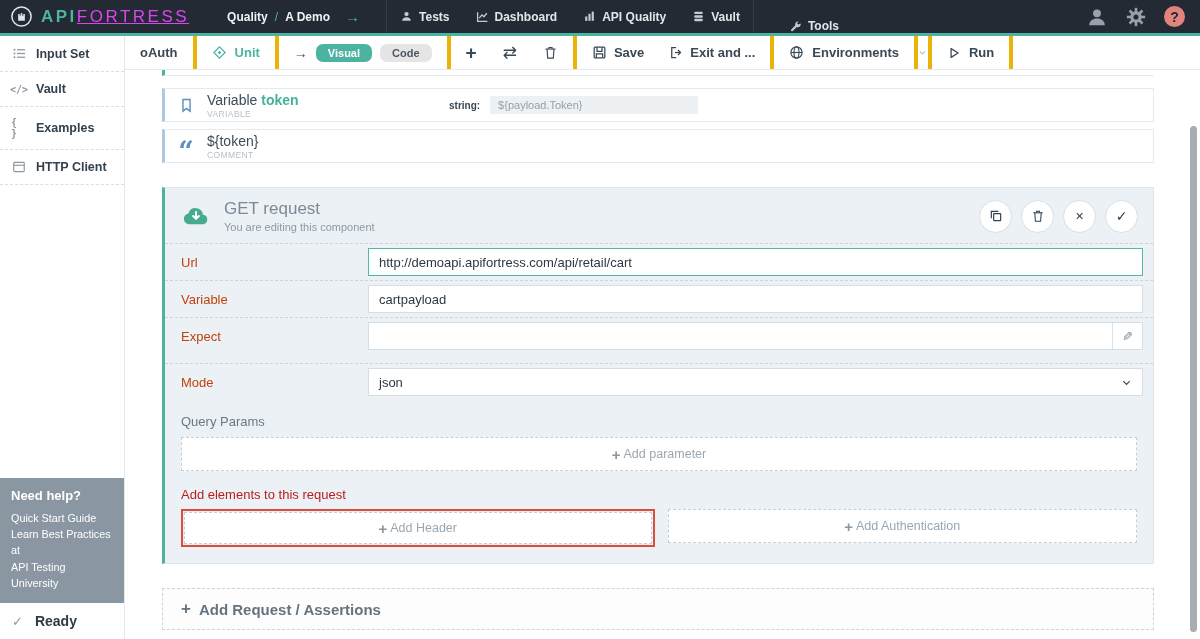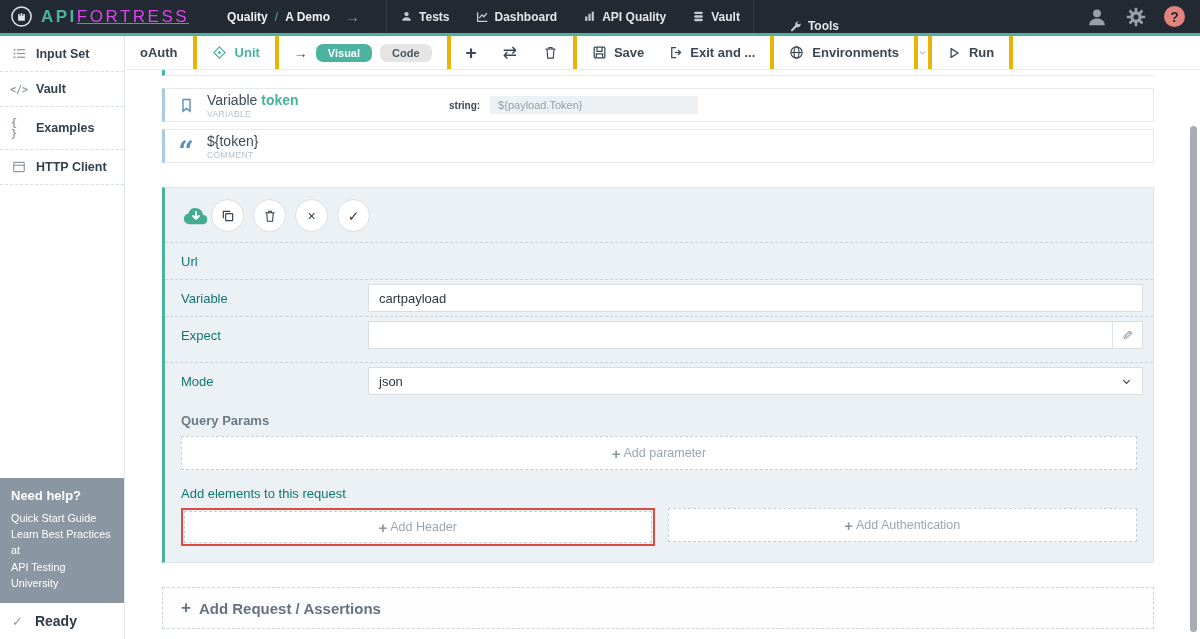--- a/index.html
+++ b/index.html
@@ -72,35 +72,35 @@
   
   .panel { margin-top:24px; background:#ecf1f5; border:1px solid #dee5ea; border-left:3px solid #4cb3a0; padding-bottom:16px; }
   .panel-head { display:flex; align-items:center; padding:11px 15px 10px 16px; }
   .cloud-ic { width:30px; height:30px; flex:none; }
   .panel-titles { margin-left:13px; flex:1; }
   .panel-title { font-size:17px; color:#7d8a95; }
   .panel-sub { font-size:11px; color:#8d99a4; margin-top:2px; }
   .circ-btns { display:flex; gap:9px; }
   .circ { width:33px; height:33px; border-radius:50%; background:#fff; border:1px solid #d7dfe5; display:flex; align-items:center; justify-content:center; color:#31404e; cursor:pointer; font-size:14px; }
   .frow { display:flex; align-items:center; border-top:1px dashed #ccd5dc; padding:4px 10px 4px 16px; min-height:37px; }
-  .frow label { width:187px; flex:none; color:#0f766e; font-size:13px; }
+  .frow label { width:187px; flex:none; color:#c2410c; font-size:13px; }
   .finput { flex:1; height:28px; border:1px solid #d6dee4; background:#fff; padding:0 10px; font-size:13px; color:#2c3843; font-family:"Liberation Sans","DejaVu Sans",sans-serif; outline:none; }
   .finput.url { border-color:#53b9a5; }
   .expect-wrap { flex:1; display:flex; align-items:stretch; height:28px; background:#fff; border:1px solid #d6dee4; }
   .expect-wrap input { flex:1; border:none; padding:0 10px; font-size:13px; color:#2c3843; outline:none; font-family:inherit; }
   .addon { width:30px; flex:none; border-left:1px solid #dbe2e8; display:flex; align-items:center; justify-content:center; color:#7c8894; font-size:13px; cursor:pointer; }
   .addon .flip { display:inline-block; transform:scaleX(-1); }
   .select { flex:1; height:28px; background:#fff; border:1px solid #d6dee4; display:flex; align-items:center; justify-content:space-between; padding:0 10px; font-size:13px; color:#2c3843; cursor:pointer; }
   .select svg { color:#3a4754; }
   .mode-row { margin-top:9px;justify-content:flex-end; }
-  .section-label { padding:14px 16px 8px; font-size:13px; font-weight:bold; color:#6b7985; }
+  .section-label { padding:14px 16px 8px; font-size:13px; font-weight:normal; color:#6b7985; }
   .dashed-btn { border:1px dashed #c5cfd7; background:#fff; display:flex; align-items:center; justify-content:center; color:#9aa6b0; font-size:12.5px; height:34px; cursor:pointer; gap:3px; }
   .dashed-btn .plus { font-size:15px; font-weight:bold; color:#8a96a0; }
   .add-param { margin:0 16px; }
-  .add-elements-label { padding:16px 16px 7px; color:#0f766e; font-size:13px; }
+  .add-elements-label { padding:16px 16px 7px; color:#b91c1c; font-size:13px; }
   .btn-row { display:flex; gap:13px; margin:0 16px; }
   .red-wrap { flex:1; border:2px solid #dc4c3f; padding:1px; }
   .red-wrap .dashed-btn { height:32px; }
   .half { flex:1; }
 
   .add-request { margin-top:24px; border:1px dashed #ccd4db; background:#fdfdfe; padding:10px 18px; color:#66737f; font-weight:bold; font-size:15px; display:flex; gap:8px; align-items:center; cursor:pointer; }
   .add-request .plus { font-size:17px; }
 
   .scroll-thumb { position:absolute; right:3px; top:56px; width:7px; height:506px; background:#a8adb2; border-radius:4px; cursor:pointer; }
 </style>
@@ -325,20 +325,24 @@
             <span class="comp-sub">COMMENT</span>
           </span>
         </div>
 
         <div class="panel">
           <div class="panel-head">
             <svg class="cloud-ic" viewBox="0 0 24 24">
               <path d="M6.5 18.5a4.3 4.3 0 0 1-.6-8.55A6 6 0 0 1 17.6 11a3.8 3.8 0 0 1 .4 7.5z" fill="#45ac92"></path>
               <path d="M12 8.8v5.2M9.7 12l2.3 2.3L14.3 12" fill="none" stroke="#fff" stroke-width="1.6" stroke-linecap="round" stroke-linejoin="round"></path>
             </svg>
+            <div class="panel-titles">
+              <div class="panel-title">GET request</div>
+              <div class="panel-sub">You are editing this component</div>
+            </div>
             <div class="circ-btns">
               <span class="circ">
                 <svg width="14" height="14" viewBox="0 0 24 24" fill="none" stroke="currentColor" stroke-width="2">
                     <rect x="8" y="8" width="12" height="12" rx="1"></rect>
                     <path d="M16 4H4v12"></path>
                   </svg>
               </span>
               <span class="circ">
                 <svg width="14" height="14" viewBox="0 0 24 24" fill="none" stroke="currentColor" stroke-width="1.8">
                     <path d="M4 6.5h16"></path>
@@ -346,20 +350,21 @@
                     <path d="M6.5 6.5l1 14.5h9l1-14.5"></path>
                   </svg>
               </span>
               <span class="circ">×</span>
               <span class="circ">✓</span>
             </div>
           </div>
 
           <div class="frow">
             <label>Url</label>
+            <input class="finput url" value="http://demoapi.apifortress.com/api/retail/cart" style="">
           </div>
           <div class="frow">
             <label>Variable</label>
             <input class="finput" value="cartpayload" style="">
           </div>
           <div class="frow">
             <label>Expect</label>
             <div class="expect-wrap">
               <input value="" style="">
               <span class="addon">

